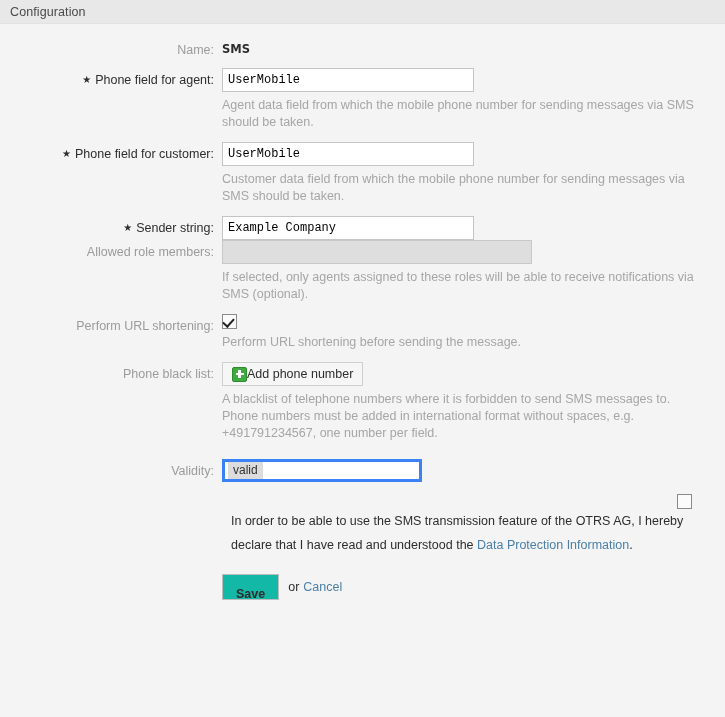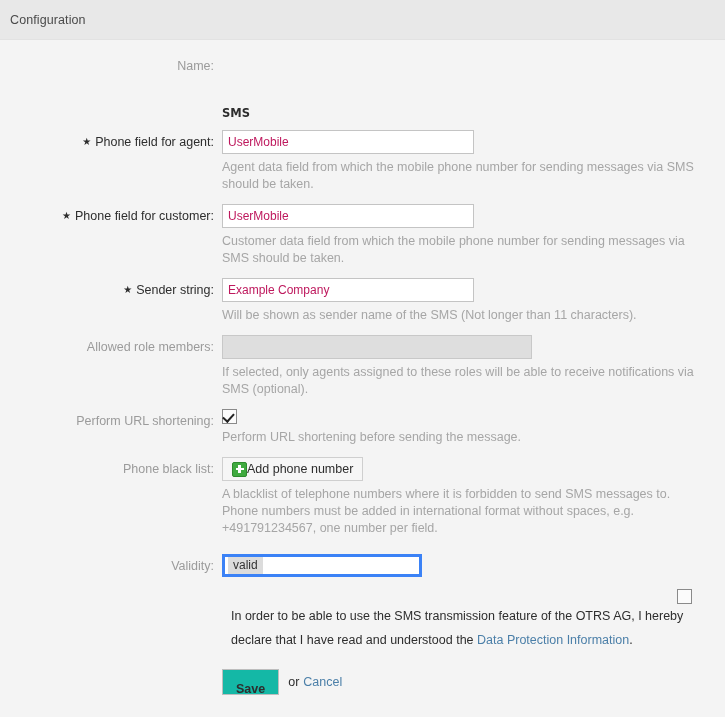--- a/index.html
+++ b/index.html
@@ -20,21 +20,21 @@
     width: 725px;
     height: 717px;
     box-sizing: border-box;
     background: #f4f4f4;
     display: flex;
     flex-direction: column;
   }
 
   
   .widget-header {
-    height: 40px;
+    height: 24px;
     box-sizing: border-box;
     background: #e8e8e8;
     border-bottom: 1px solid #e2e2e2;
     display: flex;
     align-items: center;
     padding: 0 10px;
   }
   .widget-header .title {
     font-size: 12.5px;
     color: #4a4a4a;
@@ -87,23 +87,23 @@
   }
 
   
   input.txt {
     box-sizing: border-box;
     width: 252px;
     height: 24px;
     padding: 2px 5px;
     border: 1px solid #c4c4c4;
     background: #ffffff;
-    font-family: Liberation Sans, sans-serif;
+    font-family: Liberation Mono, monospace;
     font-size: 12px;
-    color: #be185d;
+    color: #000000;
     outline: none;
     border-radius: 0;
   }
   input.txt.wide {
     width: 252px;
   }
   input.txt.disabled {
     background: #dedede;
     border-color: #c8c8c8;
     width: 310px;
@@ -253,21 +253,20 @@
   }
 
   .name-value {
     font-size: 12.5px;
     color: #2d2d2d;
     padding-top: 4px;
     display: inline-block;
     font-weight: bold;
     font-family: "DejaVu Sans", sans-serif;
     font-size: 11.5px;
-    margin-top: 48px;
   }
   .spacer-sm { height: 10px; }
   .spacer-xs { height: 6px; }
 </style>
 </head>
 <body>
 
 <div class="widget">
 
   <div class="widget-header">
@@ -304,21 +303,20 @@
         <div class="desc">Customer data field from which the mobile phone number for sending messages via SMS should be taken.</div>
       </div>
     </div>
 
     <div class="row">
       <div class="label-col required">
         <span class="star">★</span><span>Sender string:</span>
       </div>
       <div class="field-col">
         <input class="txt wide" type="text" value="Example Company" style="">
-        <div class="desc">Will be shown as sender name of the SMS (Not longer than 11 characters).</div>
       </div>
     </div>
 
     <div class="row">
       <div class="label-col">Allowed role members:</div>
       <div class="field-col">
         <input class="txt disabled" type="text" value="" style="">
         <div class="desc">If selected, only agents assigned to these roles will be able to receive notifications via SMS (optional).</div>
       </div>
     </div>

